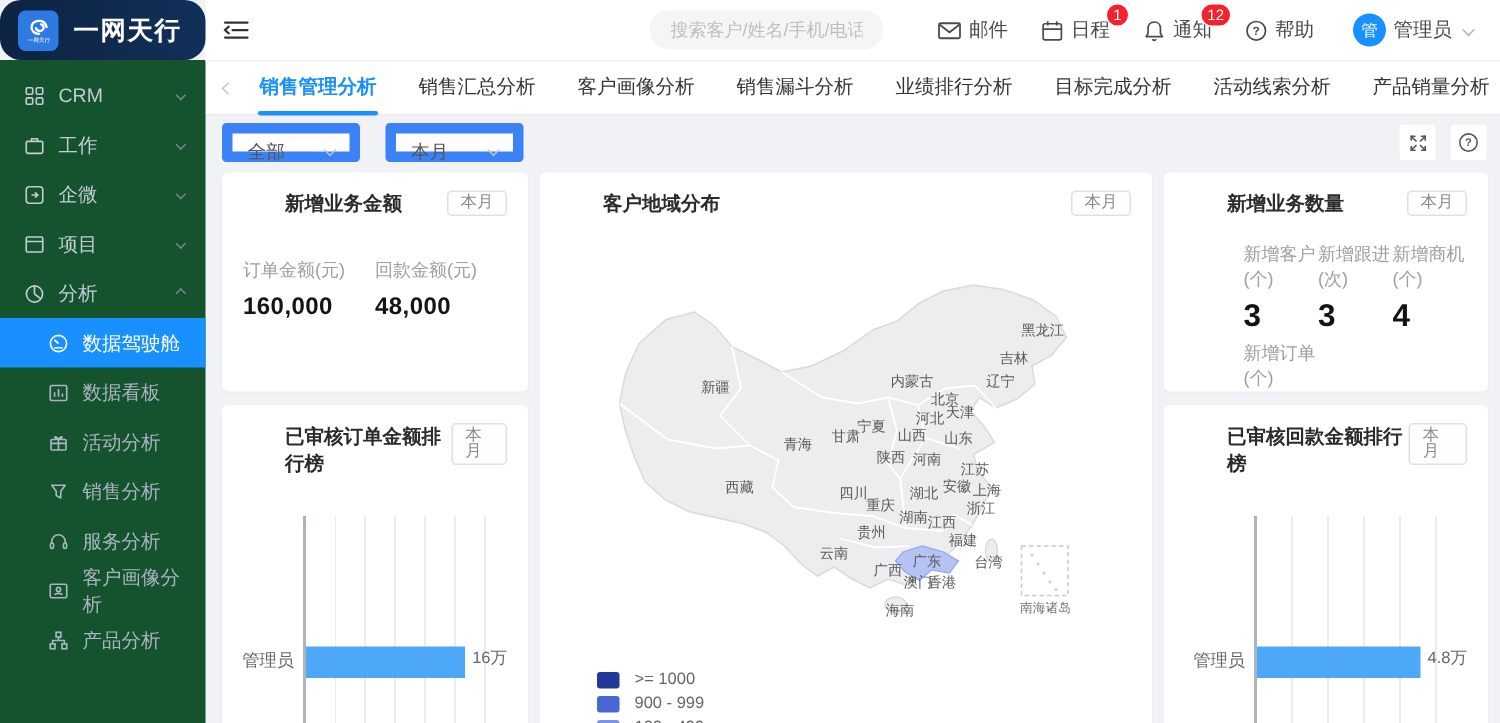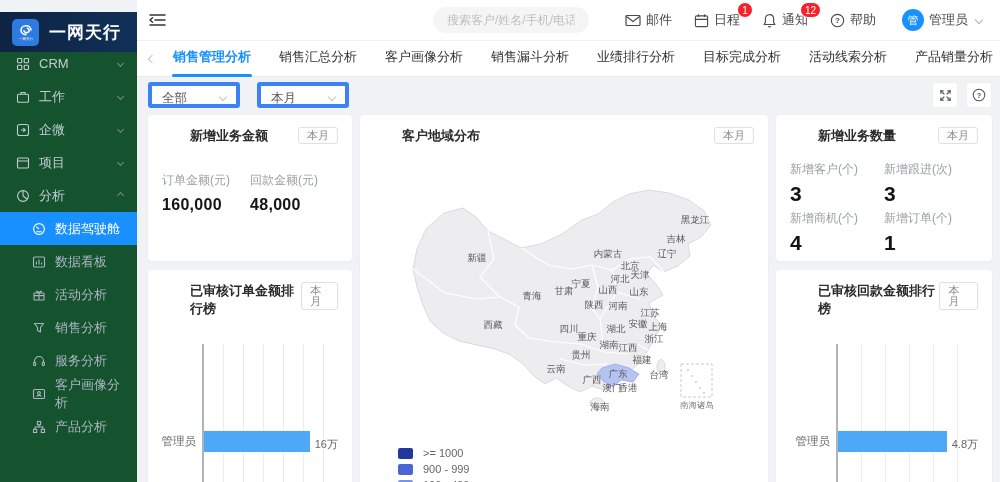--- a/index.html
+++ b/index.html
@@ -1,20 +1,20 @@
 <!DOCTYPE html>
 <html><head>
 <meta charset="utf-8">
 <style>
   * { margin:0; padding:0; box-sizing:border-box; }
   html,body { width:1000px; height:482px; overflow:hidden; background:#f0f2f5;
     font-family:"Liberation Sans","DejaVu Sans",sans-serif; }
   
-  .logo-block { position:absolute; top:12px; left:0; width:137px; height:40px; z-index:6;
-    background:linear-gradient(90deg,#0d2342,#113059); display:flex; align-items:center; padding-left:12px; }
+  .logo-block { position:absolute; top:0; left:0; width:137px; height:40px; z-index:6;
+    background:linear-gradient(90deg,#0d2342,#113059); display:flex; align-items:center; padding-left:12px;border-radius:14px; }
   .logo-icon { width:27px; height:27px; background:#2d7ae0; border-radius:5px; display:flex;
     flex-direction:column; align-items:center; justify-content:center; color:#fff; }
   .logo-cap { font-size:4px; color:#fff; transform:scale(.9); line-height:3px; }
   .brand { color:#fff; font-size:17px; font-weight:bold; margin-left:10px; letter-spacing:1px; }
   .topbar { position:absolute; top:0; left:137px; right:0; height:41px; background:#fff;
     border-bottom:1px solid #f0f0f0; display:flex; align-items:center; padding:0 18px 0 12px; z-index:5; }
   .fold { color:#333; display:flex; }
   .tspacer { flex:1; }
   .search { width:156px; height:26px; background:#f5f5f5; border:none; border-radius:13px;
     padding:0 14px; font-size:12px; color:#333; outline:none; margin-right:14px; }
@@ -35,60 +35,60 @@
   
   .sidebar { position:absolute; top:40px; left:0; bottom:0; width:137px; background:#14532d; z-index:4; padding-top:7px; }
   .mi { height:33px; display:flex; align-items:center; padding:0 14px 0 16px; color:#c3cbd6;
     font-size:13px; gap:9px; cursor:pointer; }
   .mi .chev { margin-left:auto; color:#7d8794; width:5px; height:5px; }
   .sub { padding-left:32px; color:#aab4c2; }
   .sub.active { background:#1890ff; color:#fff; }
   .si { flex:0 0 auto; }
   
   .tabbar { position:absolute; top:41px; left:137px; right:0; height:36px; background:#fff;
-    border-bottom:1px solid #e8e8e8; display:flex; align-items:center; padding:0 8px; z-index:3;font-family:Liberation Mono, monospace; }
+    border-bottom:1px solid #e8e8e8; display:flex; align-items:center; padding:0 8px; z-index:3; }
   .tscroll { color:#c0c4cc; padding:0 4px; display:flex; }
   .tab { position:relative; font-size:13px; color:#333; padding:0 9px; margin:0 5px; height:36px;
     line-height:34px; cursor:pointer; white-space:nowrap; }
   .tab.active { color:#1890ff; font-weight:bold; }
   .tab.active::after { content:""; position:absolute; left:8px; right:8px; bottom:0; height:3px;
     background:#1890ff; border-radius:2px; }
   
   .main { position:absolute; top:77px; left:137px; right:0; bottom:0; overflow:hidden; padding:3px 8px 0 11px; }
   .filterrow { display:flex; align-items:center; height:26px; margin-top:2px; }
-  .select { position:relative; width:92px; height:26px; background:#fff; border:4px solid #3b82f6;
+  .select { position:relative; width:92px; height:26px; background:#fff; border:7px solid #3b82f6;
     border-radius:3px; font-size:12.5px; color:#555; line-height:24px; padding:0 22px 0 10px; margin-right:17px; cursor:pointer; }
   .select .cd { position:absolute; right:10px; top:8px; color:#c0c4cc; }
   .fspacer { flex:1; }
   .iconbtn { width:26px; height:26px; background:#fff; border:1px solid #f0f0f0; border-radius:3px;
     display:flex; align-items:center; justify-content:center; color:#555; margin-left:8px; cursor:pointer; }
   .grid { display:flex; gap:8px; margin-top:7px; align-items:flex-start; }
   .col-l { width:204px; flex:0 0 204px; }
   .col-m { flex:1; }
   .col-r { width:216px; flex:0 0 216px; }
   .card { background:#fff; border-radius:4px; padding:12px 14px; box-shadow:0 1px 2px rgba(0,0,0,.03); }
   .chead { display:flex; align-items:flex-start; }
   .ctitle { font-size:13px; font-weight:bold; color:#2b2b2b;margin-left:28px; }
   .cbadge { margin-left:auto; font-size:11px; color:#8c8c8c; border:1px solid #e0e0e0; border-radius:3px;
     padding:2px 8px; line-height:1; background:#fefefe; }
   .card-amount,.card-count { height:146px; margin-bottom:9px; overflow:hidden; }
   .stats2 { display:flex; margin-top:27px; }
   .stat { width:50%; }
   .slabel { font-size:12px; color:#9aa0a6; }
   .sval { font-size:16px; font-weight:bold; color:#141414; margin-top:7px; letter-spacing:.3px; }
-  .stats4 { display:grid; grid-template-columns:1fr 1fr; margin-top:16px; row-gap:4px; }
+  .stats4 { display:grid; grid-template-columns:1fr 1fr 1fr; margin-top:16px; row-gap:4px;margin-left:39px; }
   .stat4 .slabel { font-size:12px; }
   .stat4 .sval { font-size:21px; margin-top:4px; }
   .card-rank { height:272px; overflow:hidden; }
   .rankchart { position:relative; margin-top:26px; height:210px; }
   .plot { position:absolute; top:0; bottom:0; right:0; border-left:2px solid #aeb4bb;
     background:repeating-linear-gradient(to right,transparent 0 var(--gm),#ececec var(--gm) var(--gs)); }
   .plot-l { left:40px; --gs:20px; --gm:19px; }
   .plot-r { left:46px; --gs:24px; --gm:23px; }
-  .barrow { position:absolute; left:0; top:87px; height:21px; width:100%; display:flex; align-items:flex-end; }
+  .barrow { position:absolute; left:0; top:87px; height:21px; width:100%; display:flex; align-items:flex-start; }
   .bar { height:100%; }
   .barval { font-size:11px; color:#666; margin-left:5px; white-space:nowrap; }
   .cat { position:absolute; top:87px; height:21px; line-height:21px; right:calc(100% + 8px);
     font-size:11.5px; color:#666; white-space:nowrap; }
   .card-map { height:540px; }
   .map-svg { display:block; margin:2px -14px 0; }
   .legend { margin:8px 0 0 24px; }
   .lrow { display:flex; align-items:center; gap:10px; height:16px; }
   .sw { width:15px; height:11px; border-radius:2px; }
   .llabel { font-size:11px; color:#666; }

